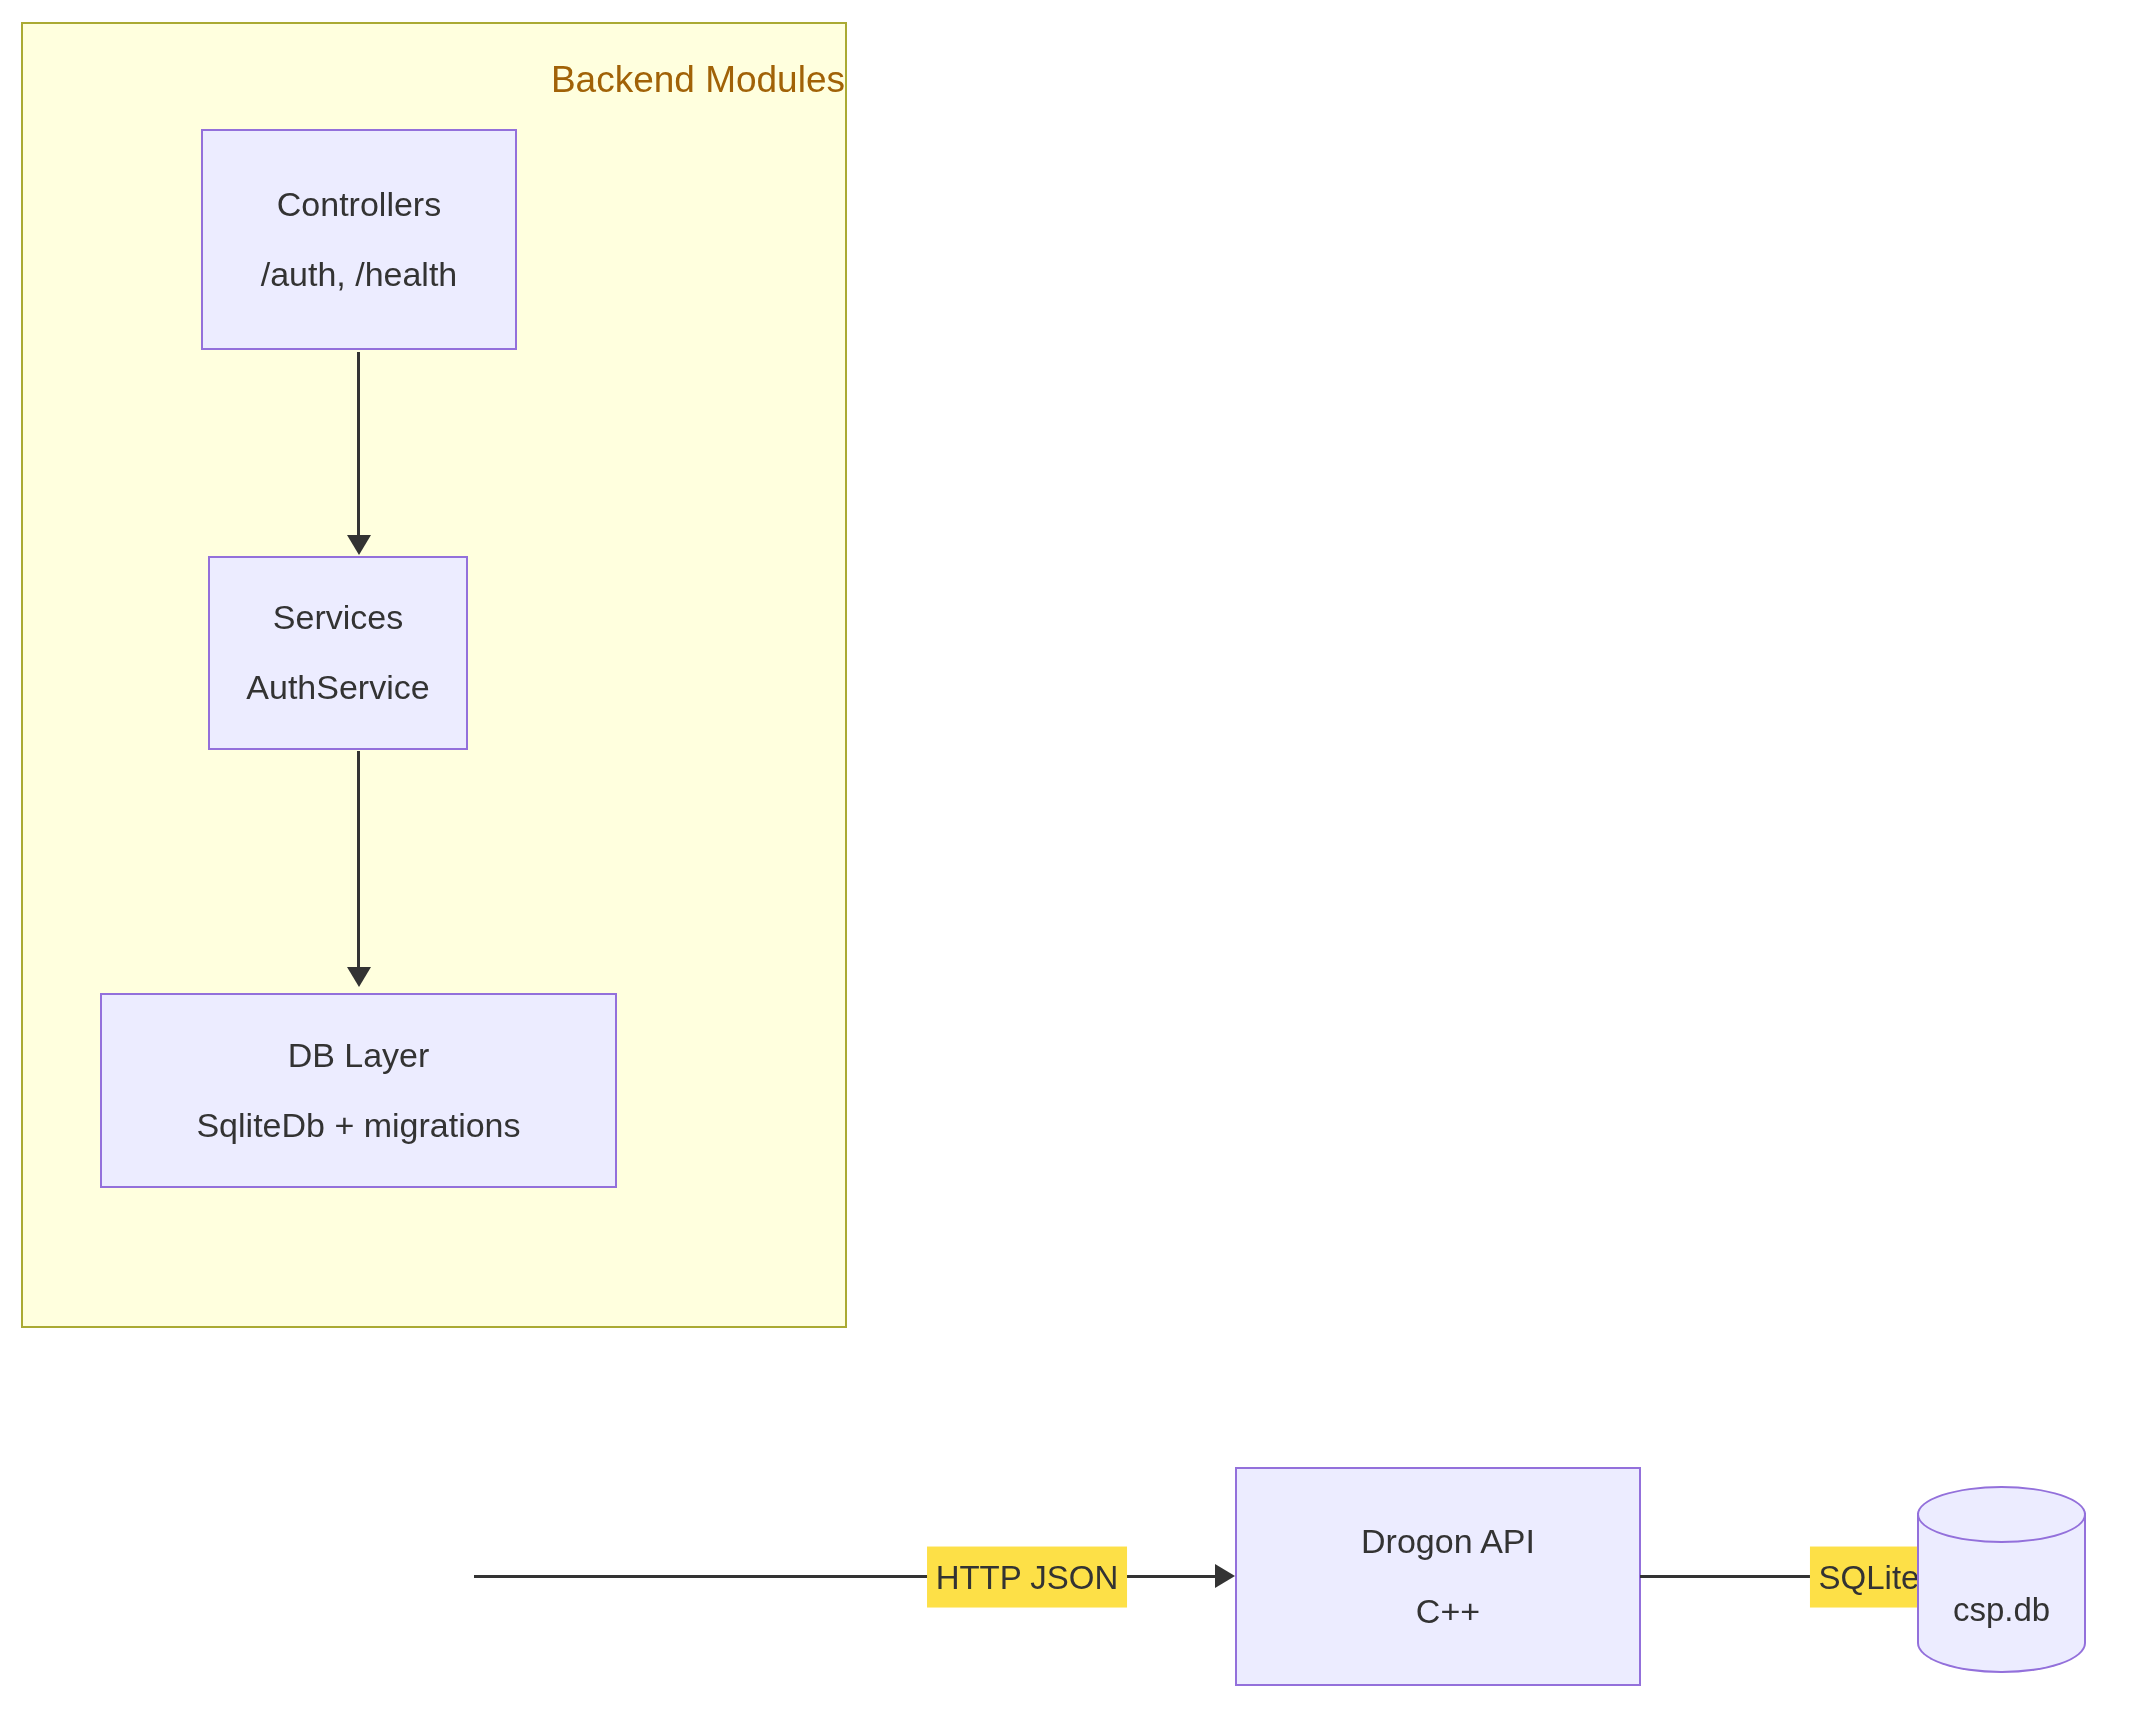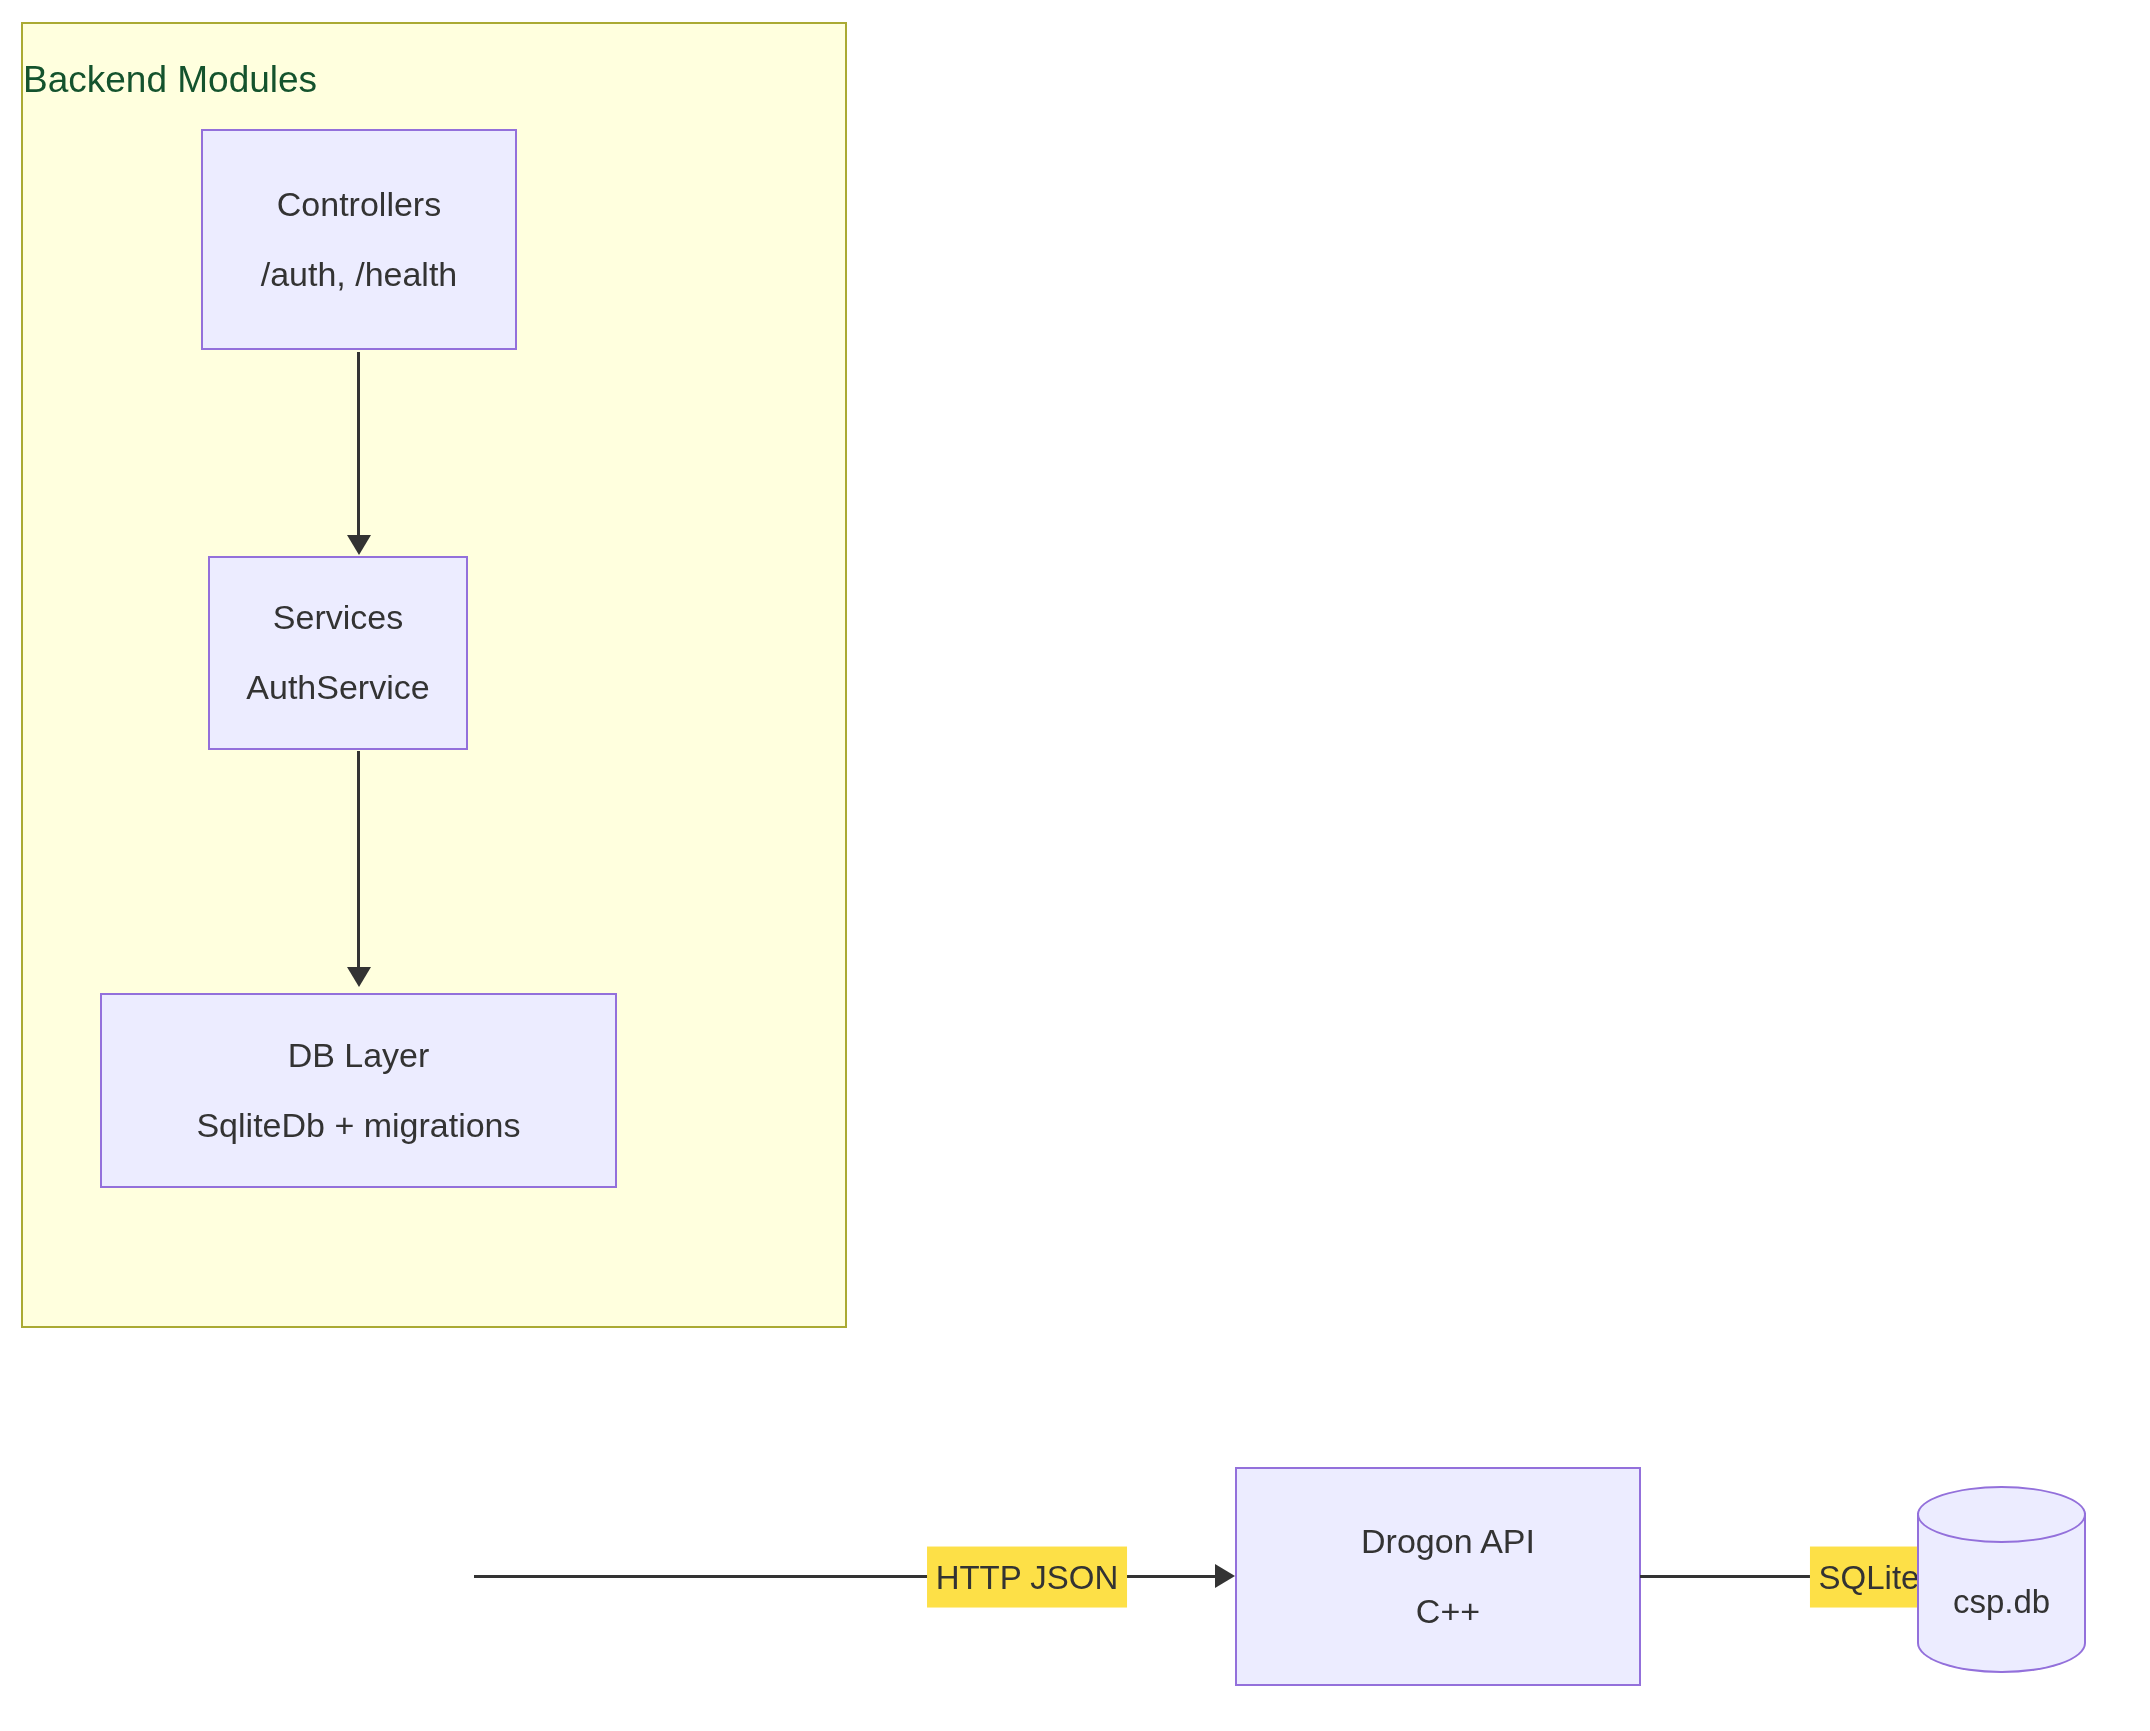--- a/index.html
+++ b/index.html
@@ -21,24 +21,24 @@
     position: absolute;
     left: 21px; top: 21.5px;
     width: 826px; height: 1306px;
     background: #FFFFDE;
     border: 2.2px solid #AAAA33;
     box-sizing: border-box;
   }
   .cluster-title {
     position: absolute;
     left: 0; right: 0; top: 34px;
-    text-align: left;
+    text-align: right;
     font-size: 37px;
     line-height: 1.2;
-    color: #14532d;
+    color: #a16207;
   }
   
   .node {
     position: absolute;
     background: #ECECFF;
     border: 2.2px solid #9370DB;
     box-sizing: border-box;
     display: flex;
     flex-direction: column;
     align-items: center;
@@ -112,21 +112,21 @@
   }
   .cyl-top {
     position: absolute;
     left: 0; right: 0;
     top: 0; height: 57px;
     background: #ECECFF;
     border: 2.2px solid #9370DB;
     border-radius: 50%;
     box-sizing: border-box;
   }
-  .cyl-label { position: relative; top: 10px; }
+  .cyl-label { position: relative; top: 18px; }
 </style>
 </head>
 <body>
 
 <div class="canvas">
 
   <div class="cluster">
     <div class="cluster-title">Backend Modules</div>
   </div>
 

